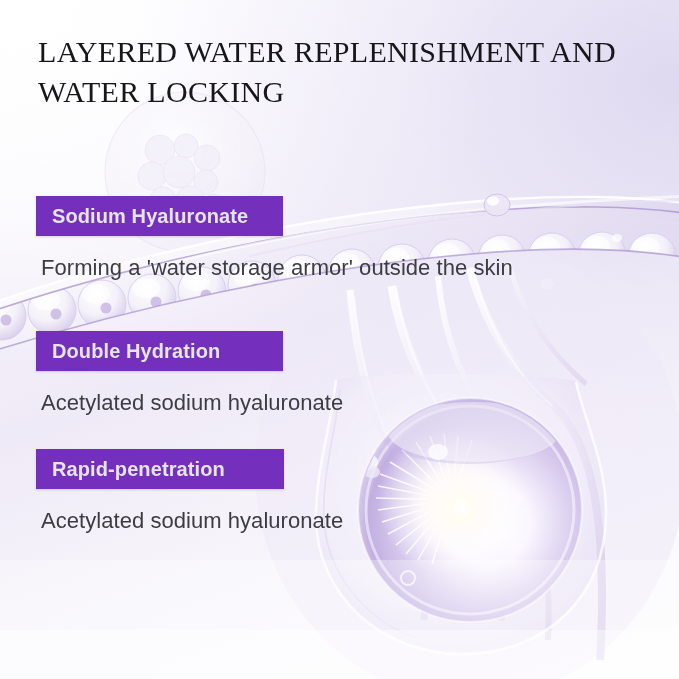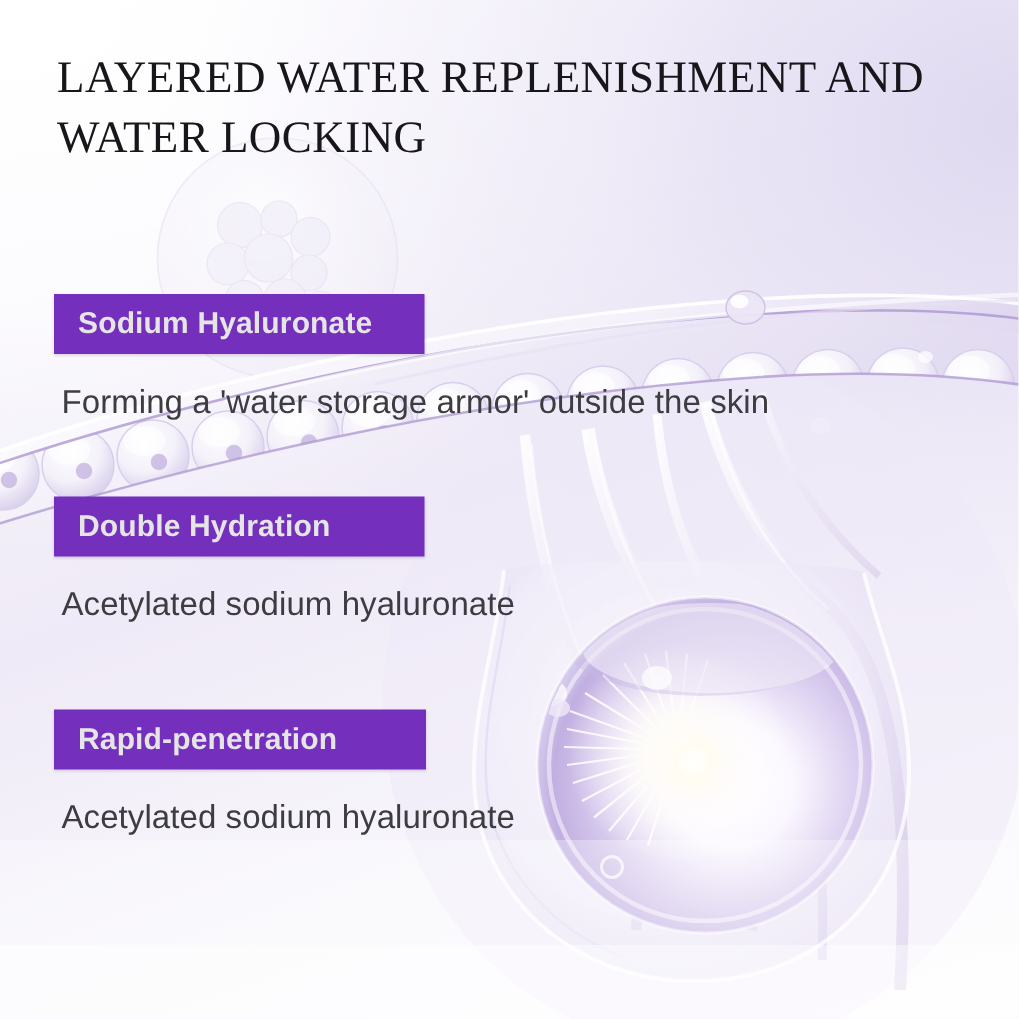--- a/index.html
+++ b/index.html
@@ -29,21 +29,21 @@
     color:#17161a;
     white-space:pre-line;
     z-index:5;
   }
 
   
   .features{position:absolute;left:0;top:0;width:679px;height:679px;z-index:5;}
   .feature{position:absolute;left:36px;}
   .feature.f1{top:196px;}
   .feature.f2{top:331px;}
-  .feature.f3{top:473px;}
+  .feature.f3{top:449px;}
 
   .badge{
     box-sizing:border-box;
     width:247px;height:40px;
     background:#7430bd;
     display:flex;align-items:center;
     padding-left:16px;
     box-shadow:0 1px 2px rgba(60,20,100,0.18);
   }
   .badge-label{

